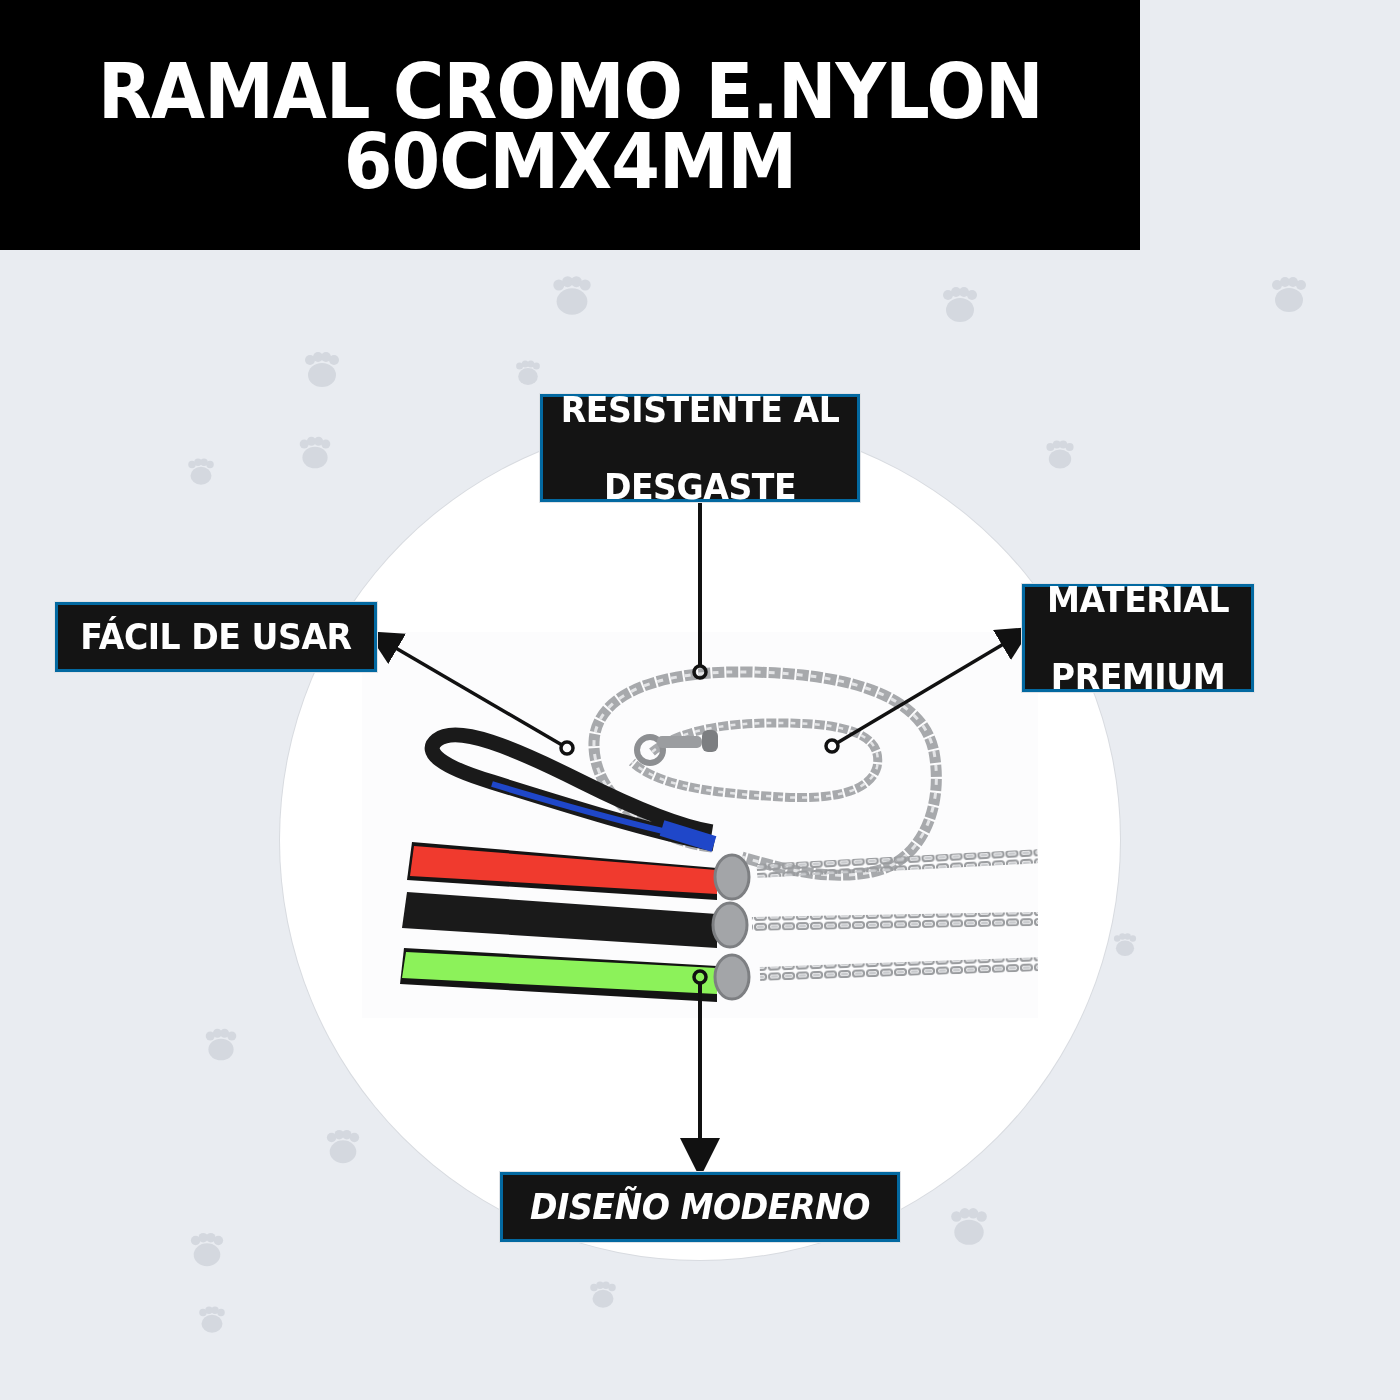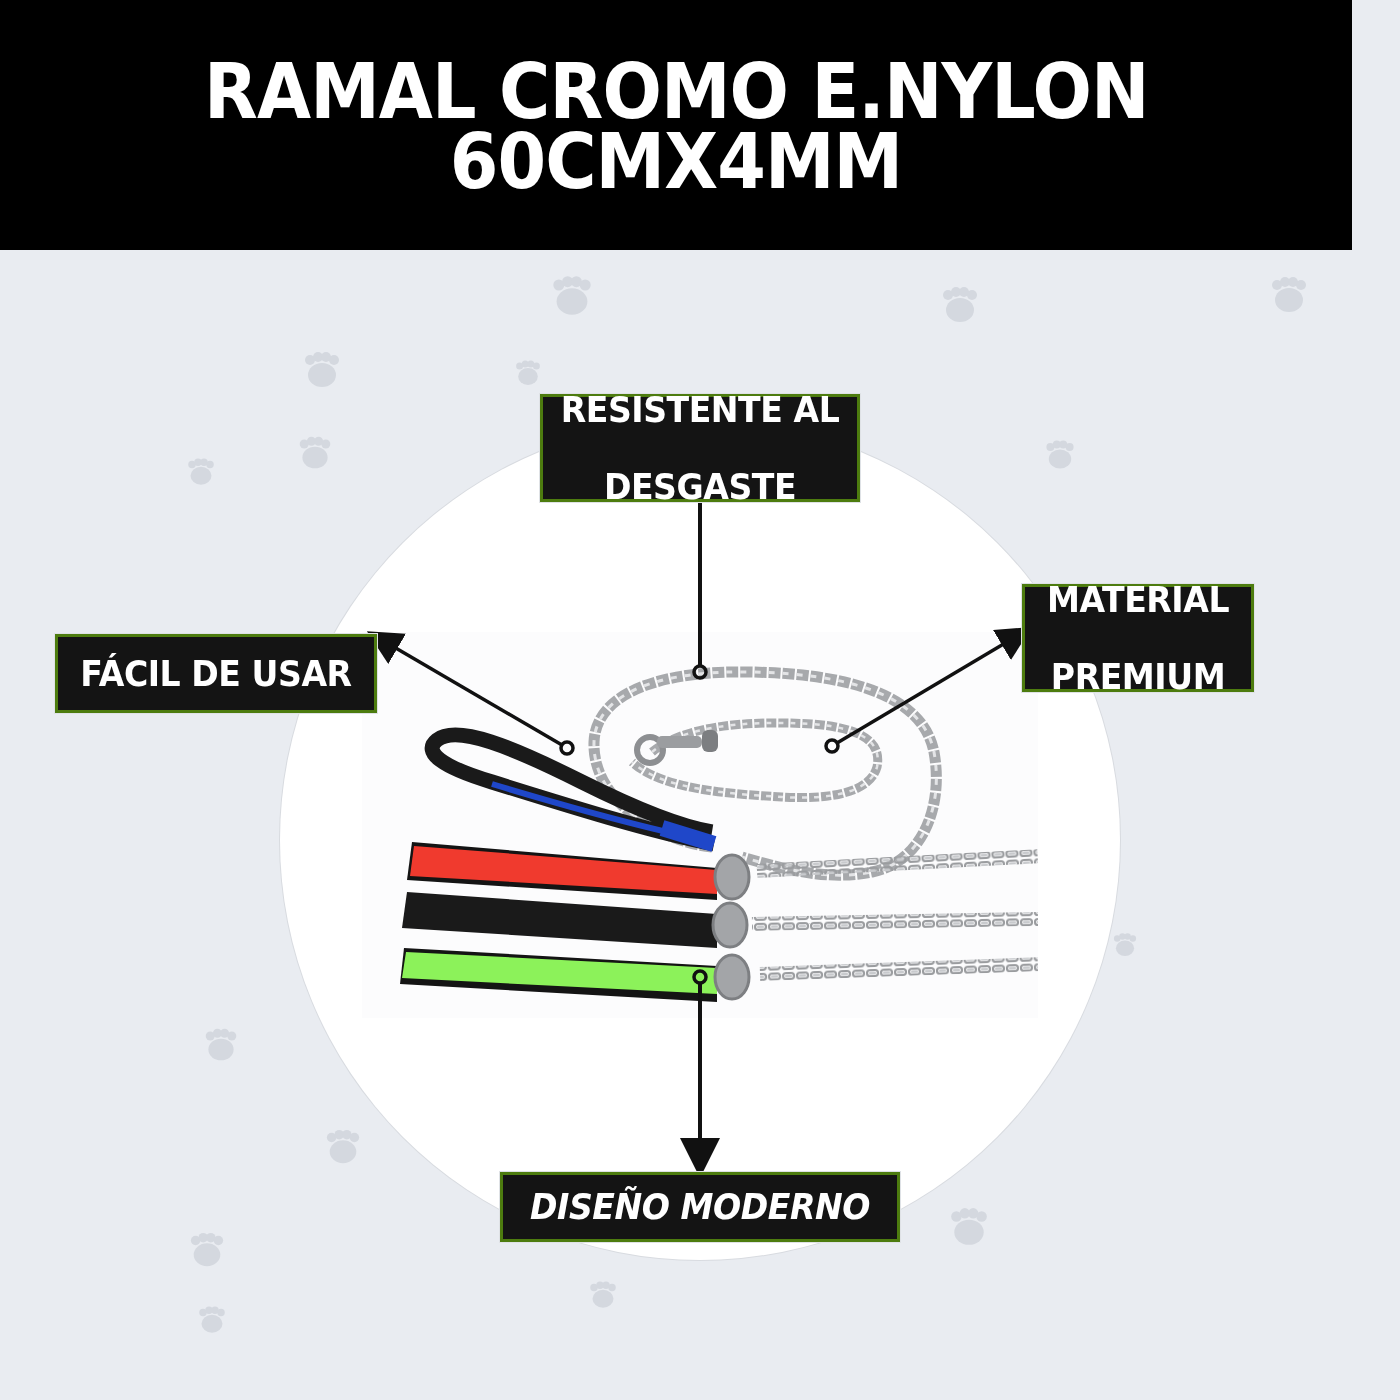--- a/index.html
+++ b/index.html
@@ -1,20 +1,20 @@
 <!DOCTYPE html>
 <html><head>
 <meta charset="utf-8">
 <style>
   * { box-sizing: border-box; margin: 0; padding: 0; }
   html, body { width: 1400px; height: 1400px; overflow: hidden; }
   body { background: #e9ecf1; position: relative; font-family: "DejaVu Sans", sans-serif; }
 
   .header {
-    position: absolute; left: 0; top: 0; width: 1352px; height: 250px;
+    position: absolute; left: 0; top: 0; width: 1140px; height: 250px;
     background: #000; color: #fff; text-align: center;
     display: flex; flex-direction: column; justify-content: center; align-items: center;
     padding-top: 4px;
   }
   .header .line {
     font-family: "DejaVu Sans", sans-serif; font-weight: bold;
     font-size: 76px; line-height: 70px; letter-spacing: -1px;
     transform: scaleX(0.92);
   }
 
@@ -30,27 +30,27 @@
     position: absolute; left: 362px; top: 632px; width: 676px; height: 386px;
     background: #fcfcfd;
   }
   .product { position: absolute; left: 362px; top: 632px; width: 676px; height: 386px; }
   .product svg { width: 100%; height: 100%; display: block; }
 
   .connectors { position: absolute; left: 0; top: 0; width: 1400px; height: 1400px; pointer-events: none; }
 
   .label {
     position: absolute; background: #141414; color: #fff;
-    border: 3px solid #4d7c0f; outline: 1px solid #dfe2e6;
+    border: 3px solid #0369a1; outline: 1px solid #dfe2e6;
     font-family: "DejaVu Sans", sans-serif; font-weight: bold;
     text-align: center; display: flex; flex-direction: column; justify-content: center; gap: 39px;
   }
   .label span { display: block; font-size: 36px; line-height: 38px; letter-spacing: -0.5px; transform: scaleX(0.92); }
   .lbl-top { left: 540px; top: 394px; width: 320px; height: 108px; }
-  .lbl-left { left: 55px; top: 602px; width: 322px; height: 79px; margin-top: 32px; }
+  .lbl-left { left: 55px; top: 602px; width: 322px; height: 70px; }
   .lbl-right { left: 1022px; top: 584px; width: 232px; height: 108px; text-align: center; }
   .lbl-bottom { left: 500px; top: 1172px; width: 400px; height: 70px; font-style: italic; }
 </style>
 </head>
 <body>
 
 <div class="header">
   <div class="line">RAMAL CROMO E.NYLON</div>
   <div class="line">60CMX4MM</div>
 </div>

